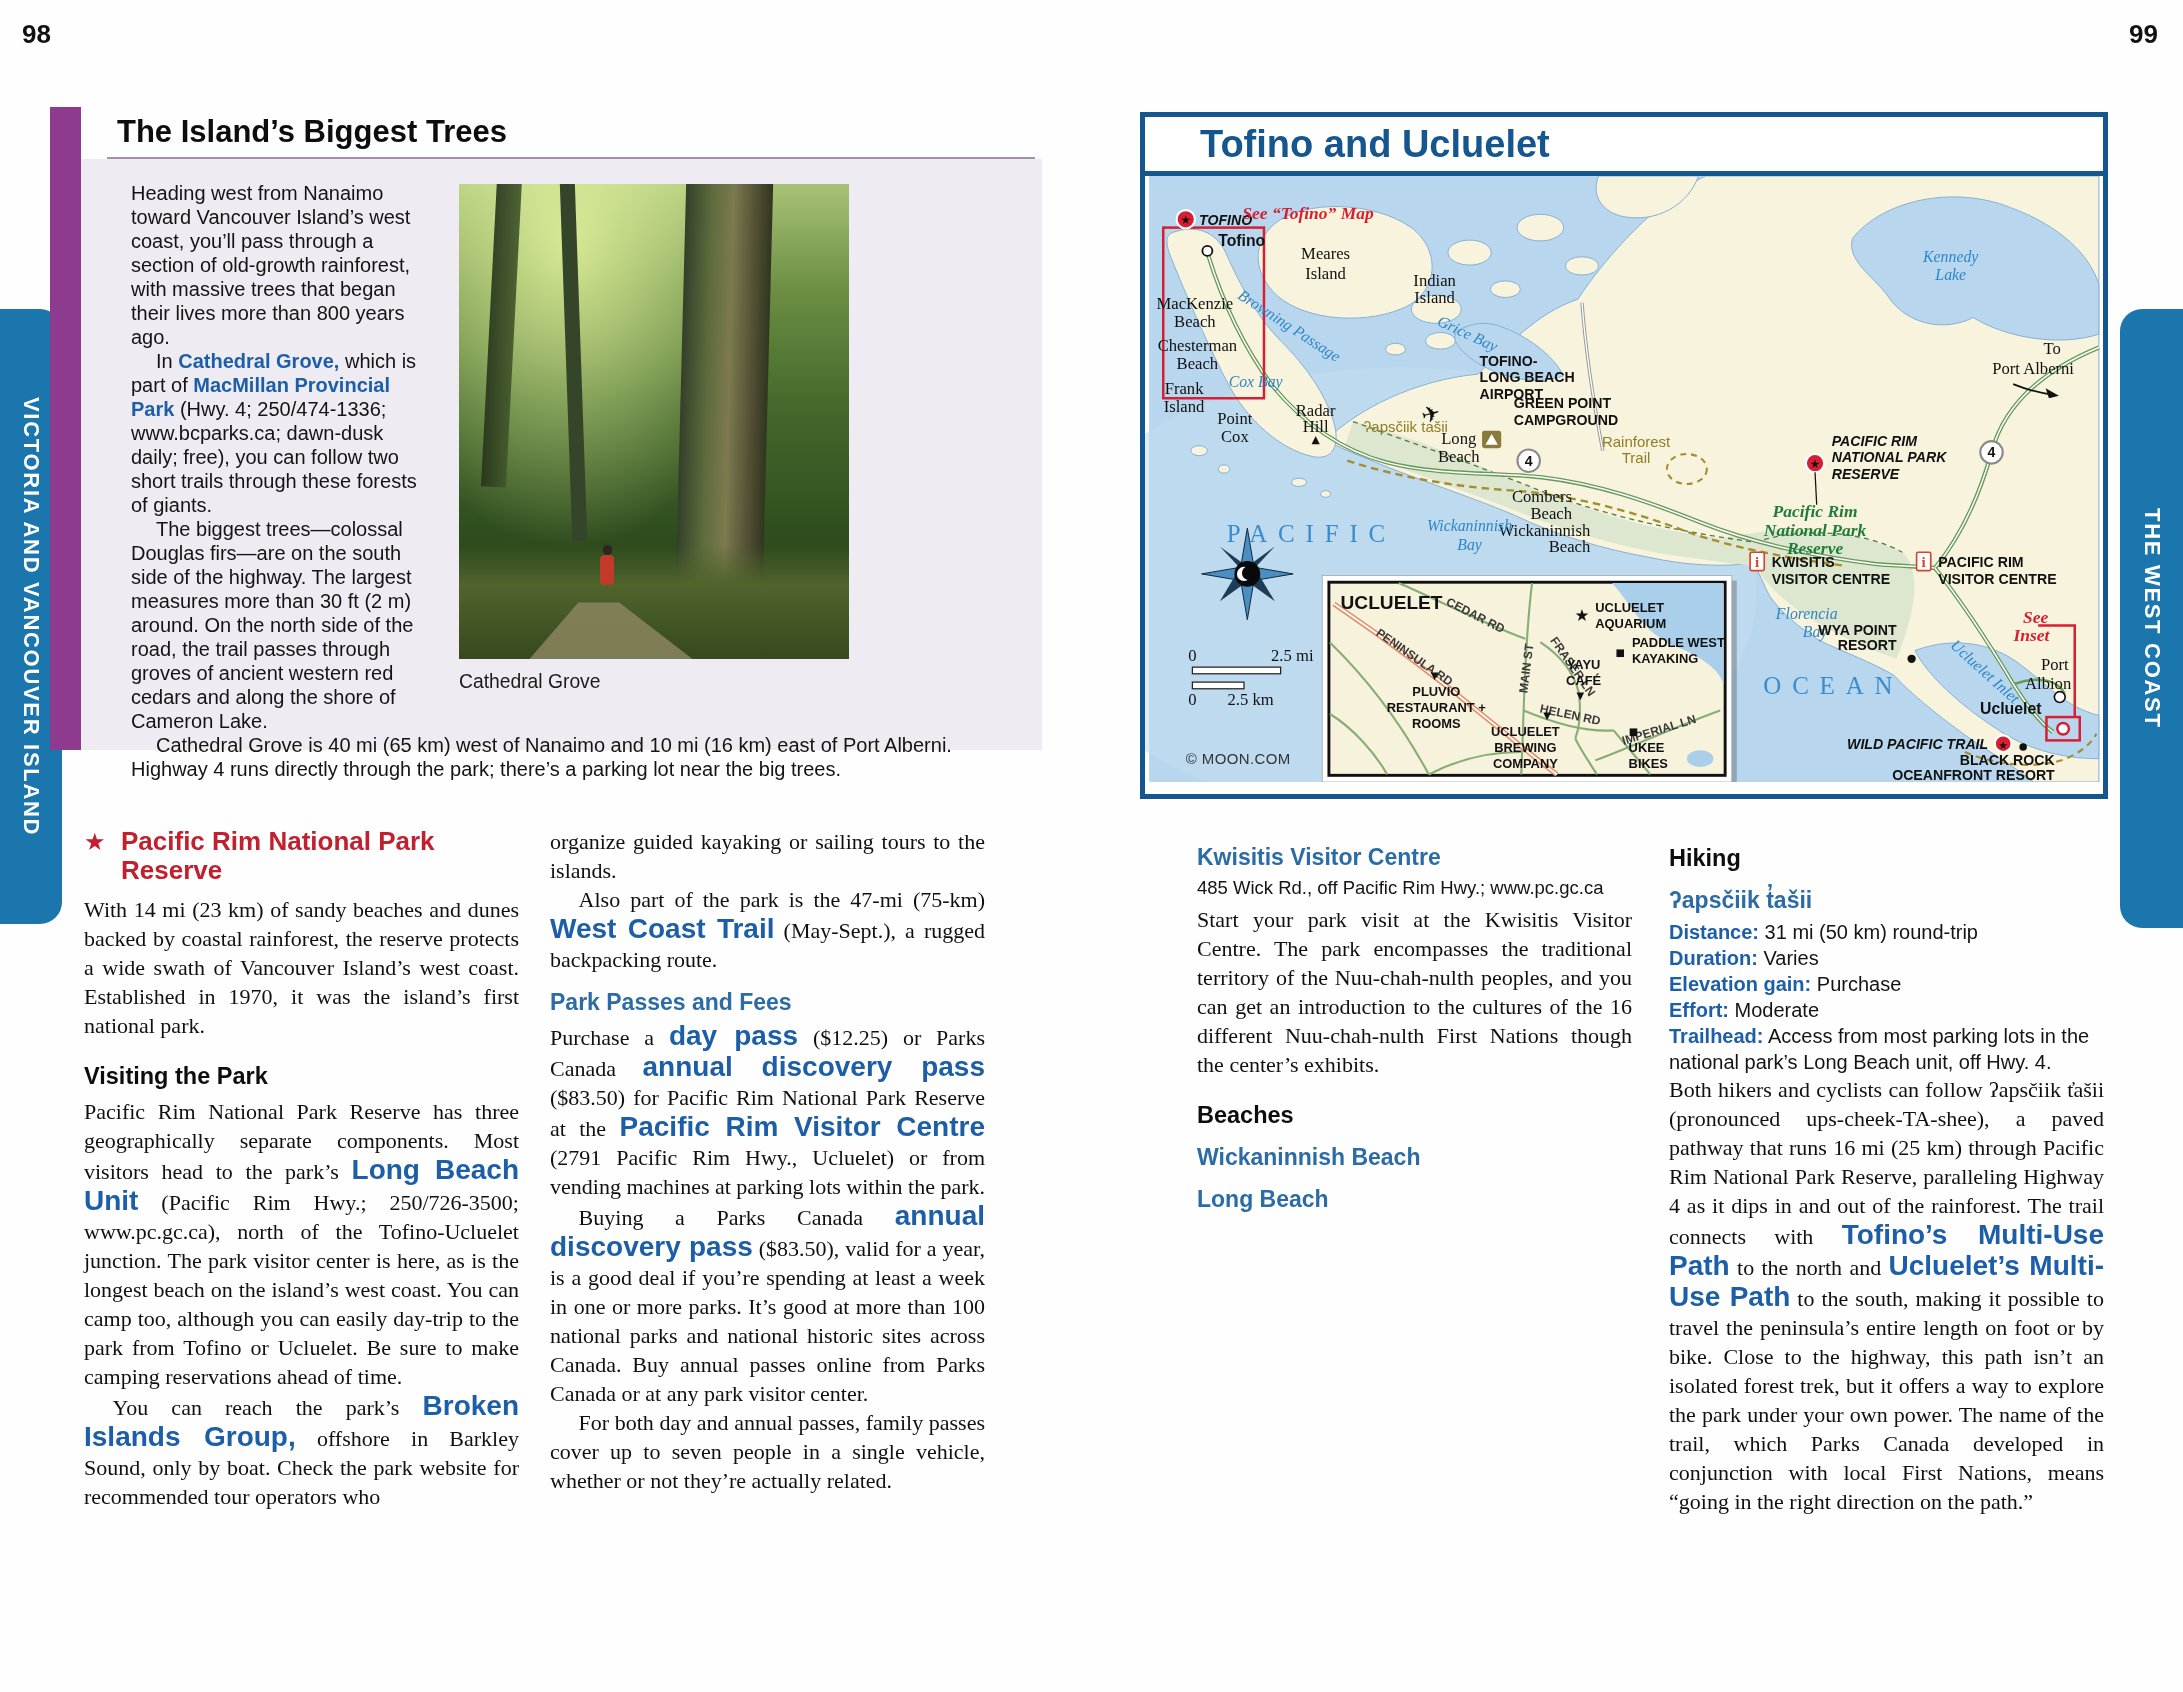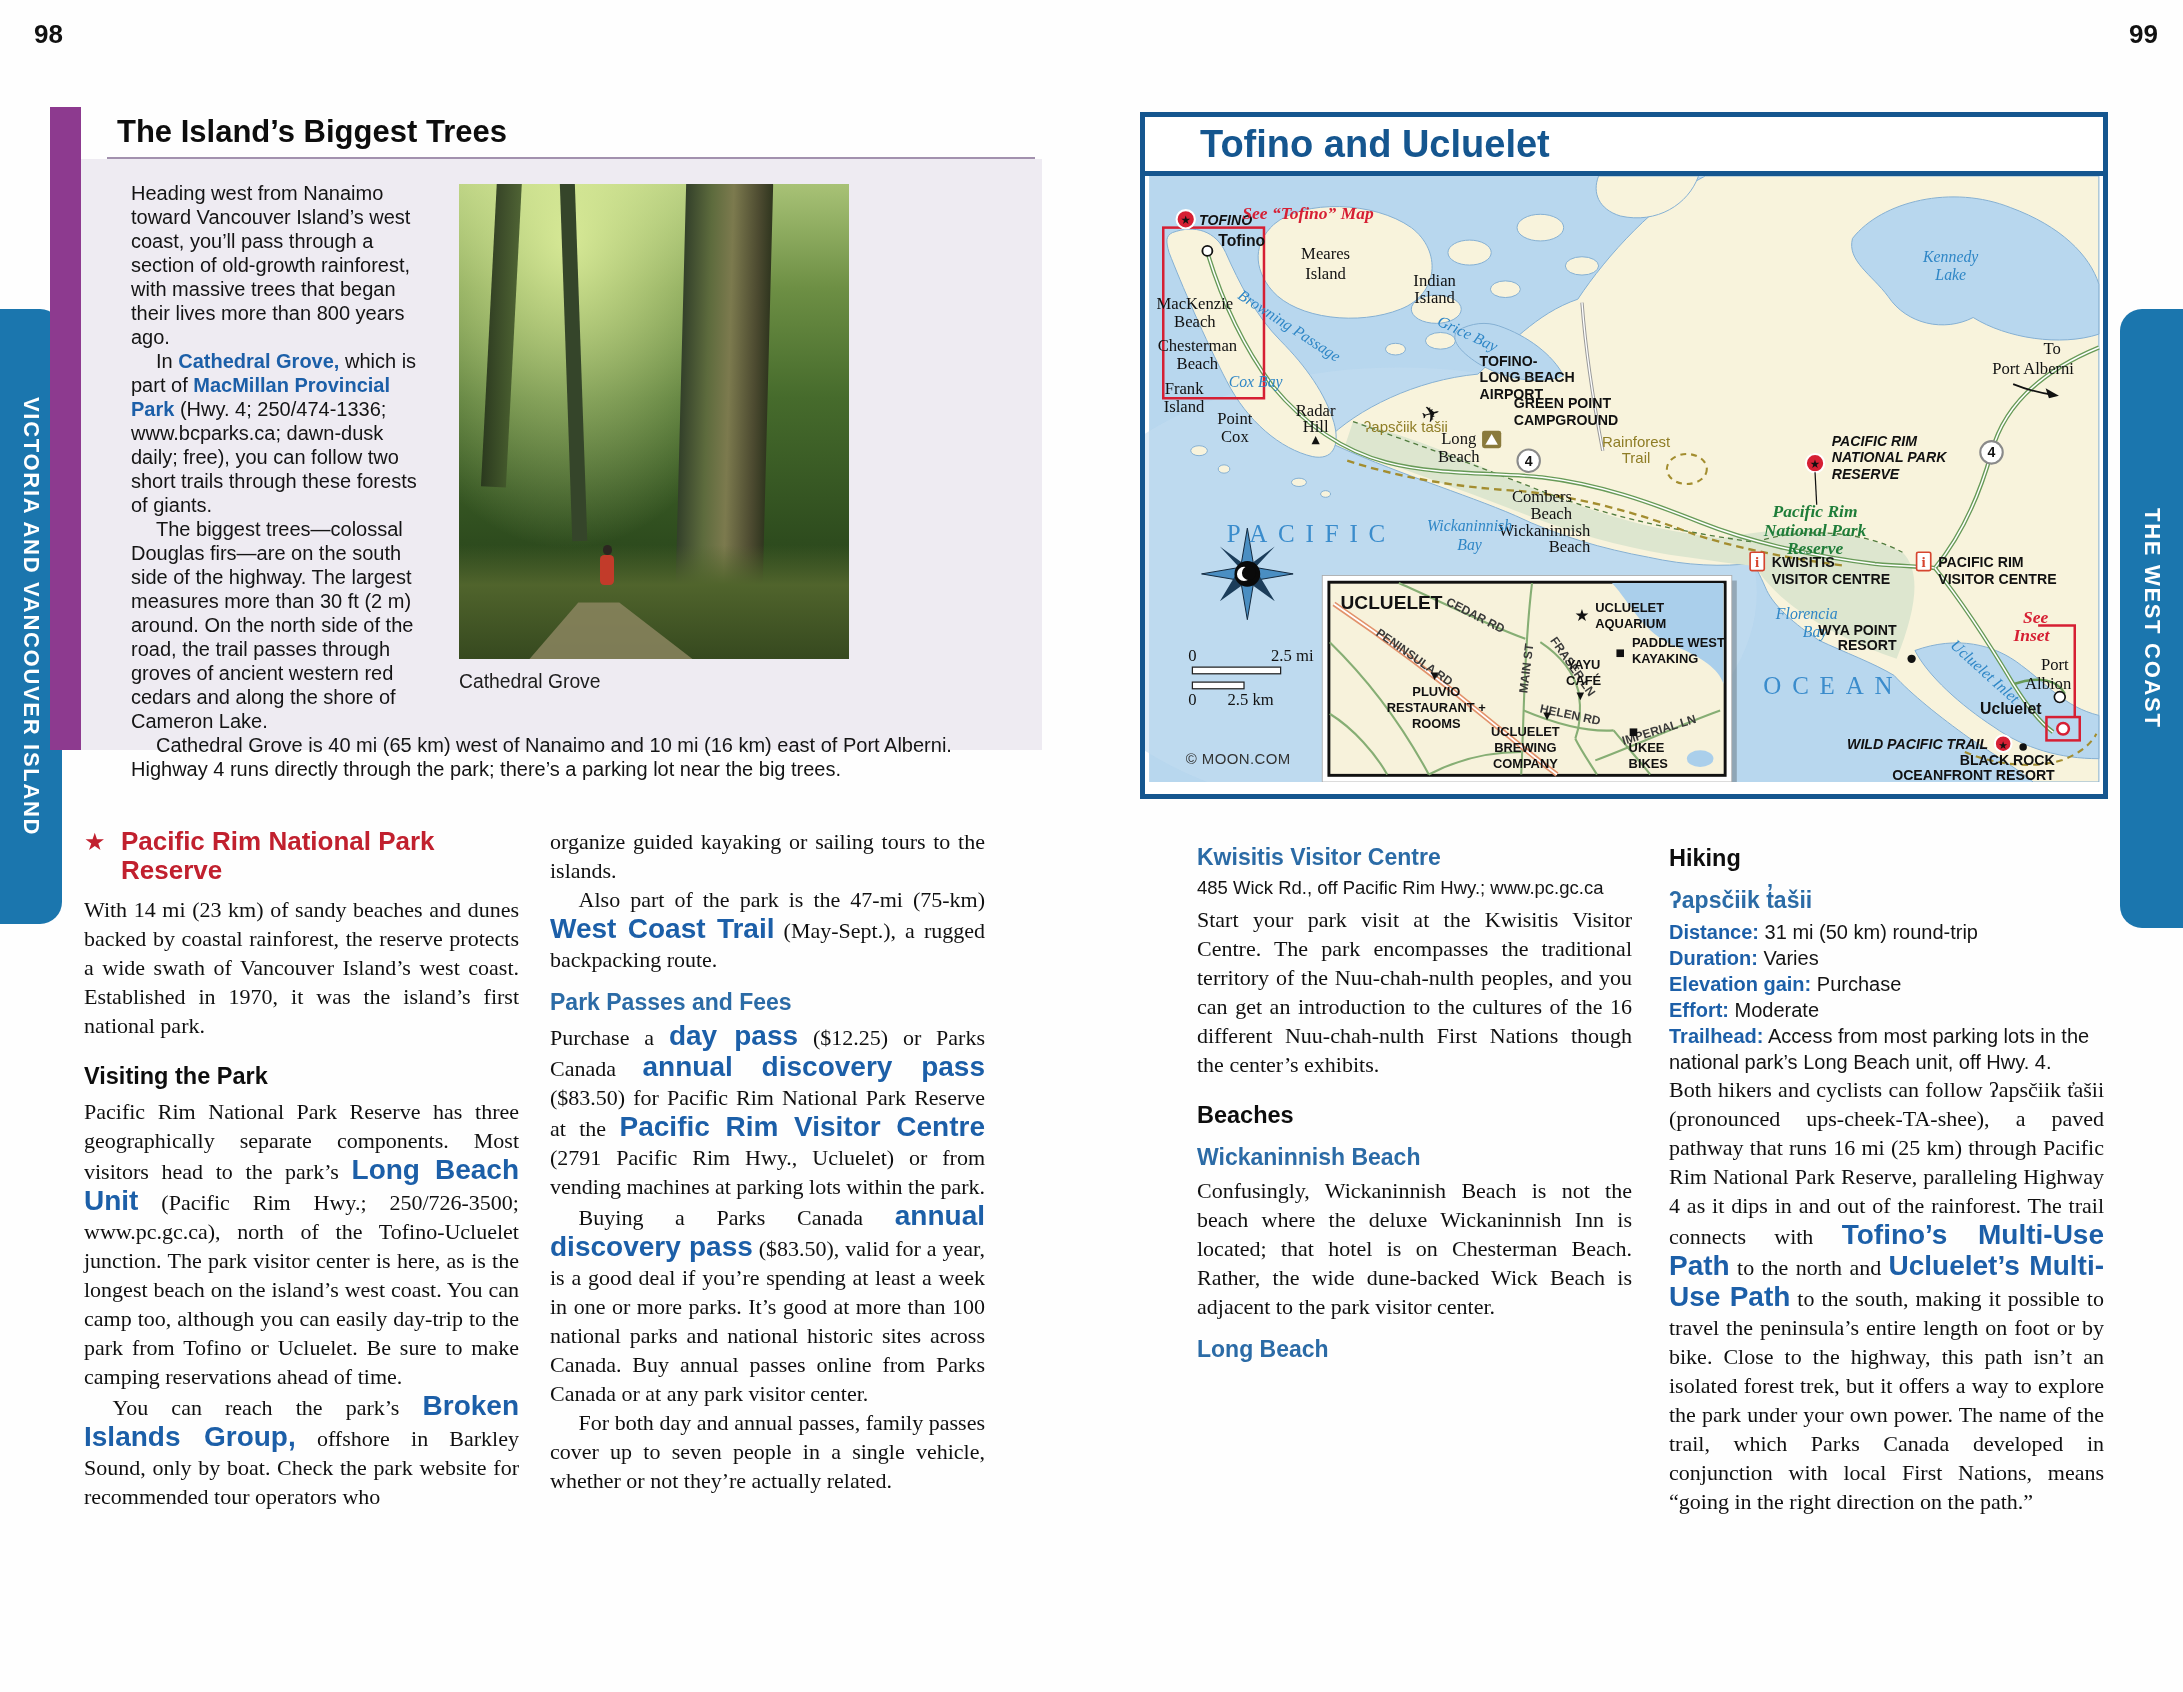--- a/index.html
+++ b/index.html
@@ -1,21 +1,21 @@
 <!DOCTYPE html>
 <html style="font-size:13.4px"><head>
 <meta charset="utf-8">
 <style>
   * { margin:0; padding:0; box-sizing:border-box; }
   html,body { width:2183px; height:1692px; background:#ffffff; }
   #spread { position:relative; width:2183px; height:1692px; background:#fefefe; overflow:hidden;
             font-family:"Liberation Sans",sans-serif; }
 
   .pagenum { position:absolute; top:20px; font:bold 26px/28.6px "Liberation Sans",sans-serif; color:#111; }
-  #pn-left { left:34px; } #pn-right { right:25px; }
+  #pn-left { left:22px; } #pn-right { right:25px; }
 
   
   .tab { position:absolute; background:#1b76ae; display:flex; }
   .tab span { writing-mode:vertical-rl; margin:auto; color:#fff; font:bold 22px "Liberation Sans",sans-serif; letter-spacing:1.7px; }
   #tab-left  { left:0; top:309px; width:62px; height:615px; border-radius:0 22px 22px 0; }
   #tab-right { right:0; top:309px; width:63px; height:619px; border-radius:22px 0 0 22px; }
 
   
   #sidebar { position:absolute; left:50px; top:107px; width:992px; height:643px; }
   #sidebar-band { position:absolute; left:0; top:0; width:31px; height:100%; background:#8d3a8f; }
@@ -373,21 +373,20 @@
       </g>
     </svg>
   </div>
 
   <div class="col" id="col3">
       <div class="h2blue">Kwisitis Visitor Centre</div>
       <div class="addr">485 Wick Rd., off Pacific Rim Hwy.; www.pc.gc.ca</div>
       <p class="para"><span>Start your park visit at the Kwisitis Visitor Centre. The park encompasses the traditional territory of the Nuu-chah-nulth peoples, and you can get an introduction to the cultures of the 16 different Nuu-chah-nulth First Nations though the center’s exhibits.</span></p>
       <div class="h3black">Beaches</div>
       <div class="h2blue">Wickaninnish Beach</div>
-      <p class="para"><span>Confusingly, Wickaninnish Beach is not the beach where the deluxe Wickaninnish Inn is located; that hotel is on Chesterman Beach. Rather, the wide dune-backed Wick Beach is adjacent to the park visitor center.</span></p>
       <div class="h2blue">Long Beach</div>
     </div>
   <div class="col" id="col4">
       <div class="h3black">Hiking</div>
       <div class="h2blue">ʔapsčiik t̓ašii</div>
       <div class="stat"><span class="stat-label">Distance:</span><span> 31 mi (50 km) round-trip</span></div>
       <div class="stat"><span class="stat-label">Duration:</span><span> Varies</span></div>
       <div class="stat"><span class="stat-label">Elevation gain:</span><span> Purchase</span></div>
       <div class="stat"><span class="stat-label">Effort:</span><span> Moderate</span></div>
       <div class="stat"><span class="stat-label">Trailhead:</span><span> Access from most parking lots in the national park’s Long Beach unit, off Hwy. 4.</span></div>

